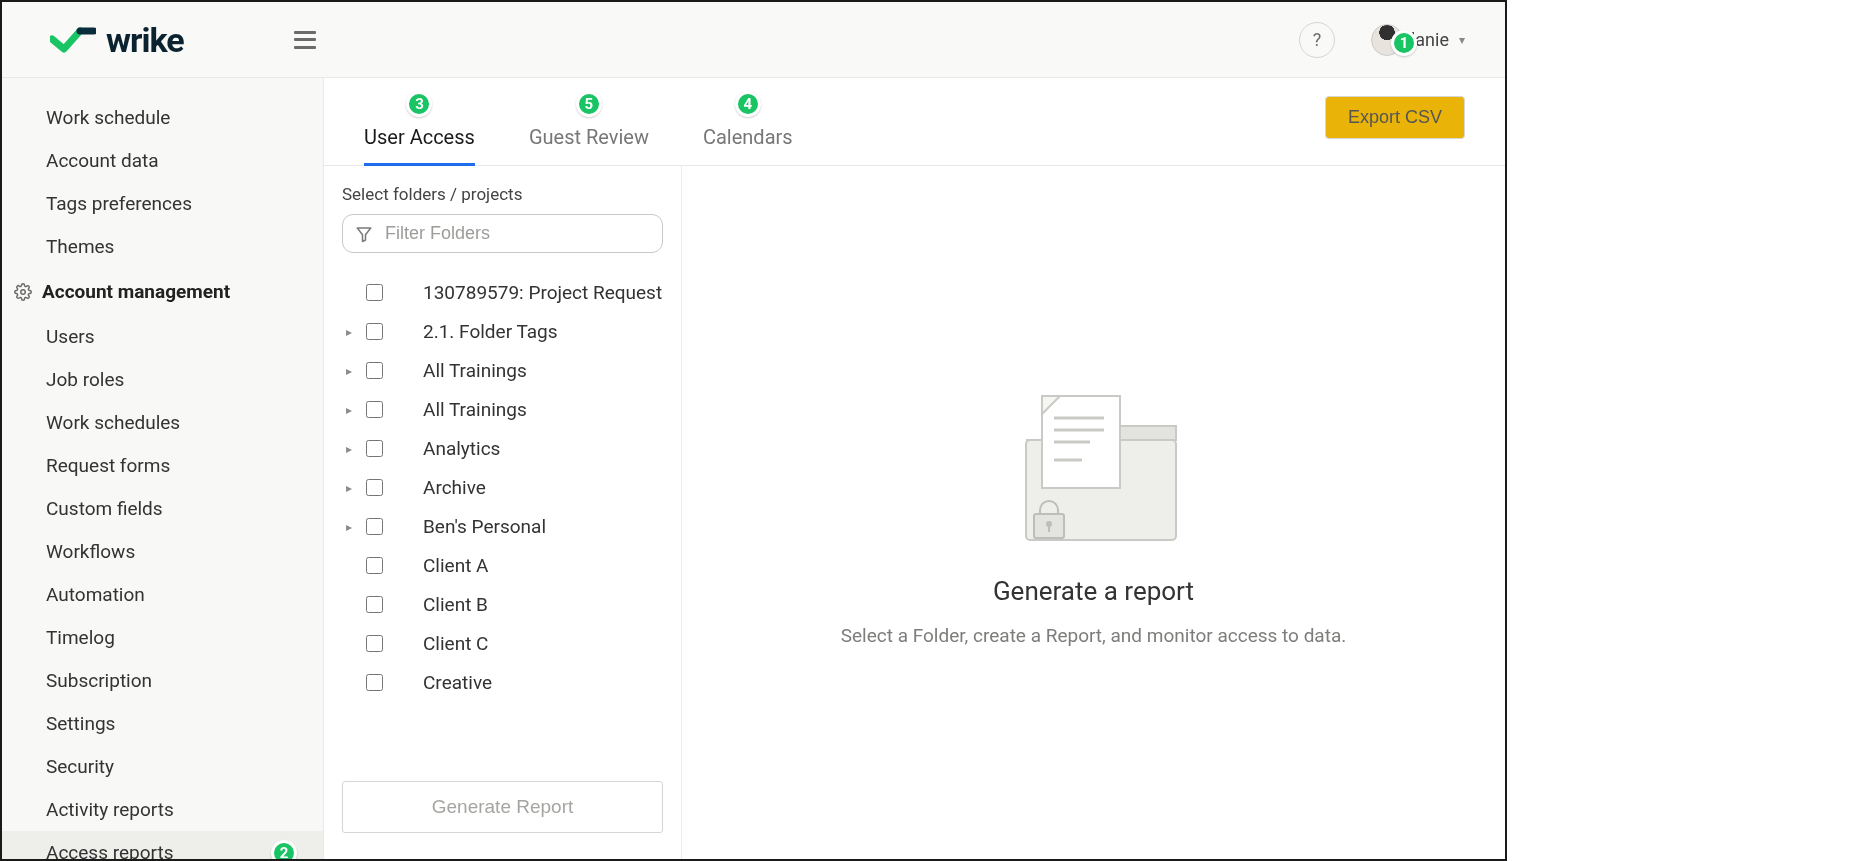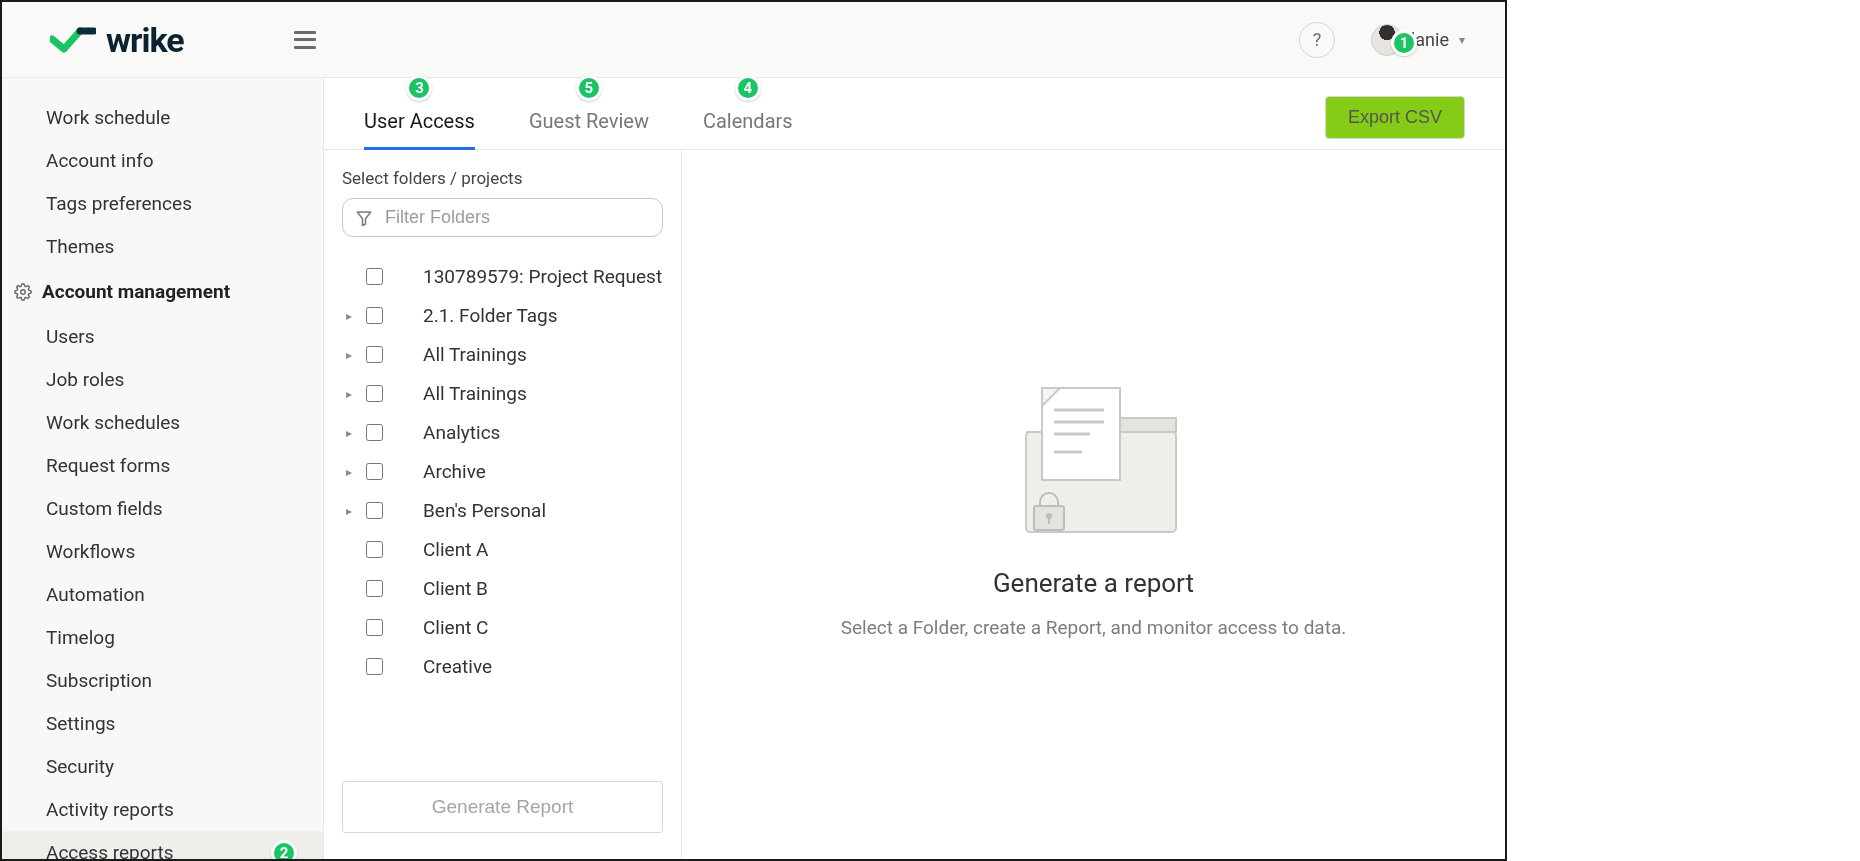--- a/index.html
+++ b/index.html
@@ -120,22 +120,22 @@
   .tab.active::after {
     content: ""; position: absolute; left: 0; right: 0; bottom: -1px;
     height: 3px; background: #1f6ef0;
   }
   .tab .dot-tab {
     position: absolute; left: 50%; transform: translateX(-50%);
     top: -22px;
   }
 
   .export-btn {
-    margin-left: auto; margin-bottom: 10px;
-    border: 1px solid #d6d6d4; background: #84cc16; color: #555;
+    margin-left: auto; margin-bottom: 26px;
+    border: 1px solid #d6d6d4; background: #eab308; color: #555;
     padding: 10px 22px; font-size: 18px; border-radius: 4px;
     cursor: pointer;
   }
 
   .main-content { flex: 1; display: flex; min-height: 0; }
 
   
   .folder-panel {
     width: 358px; border-right: 1px solid #ececea;
     display: flex; flex-direction: column;
@@ -235,21 +235,21 @@
   </div>
 
   <div class="body-row">
 
     <nav class="sidebar">
       <div id="side-top">
           <div class="side-item">
             <span>Work schedule</span>
           </div>
           <div class="side-item">
-            <span>Account info</span>
+            <span>Account data</span>
           </div>
           <div class="side-item">
             <span>Tags preferences</span>
           </div>
           <div class="side-item">
             <span>Themes</span>
           </div>
         </div>
       <div class="side-section-head">
         <span class="gear-icon">

